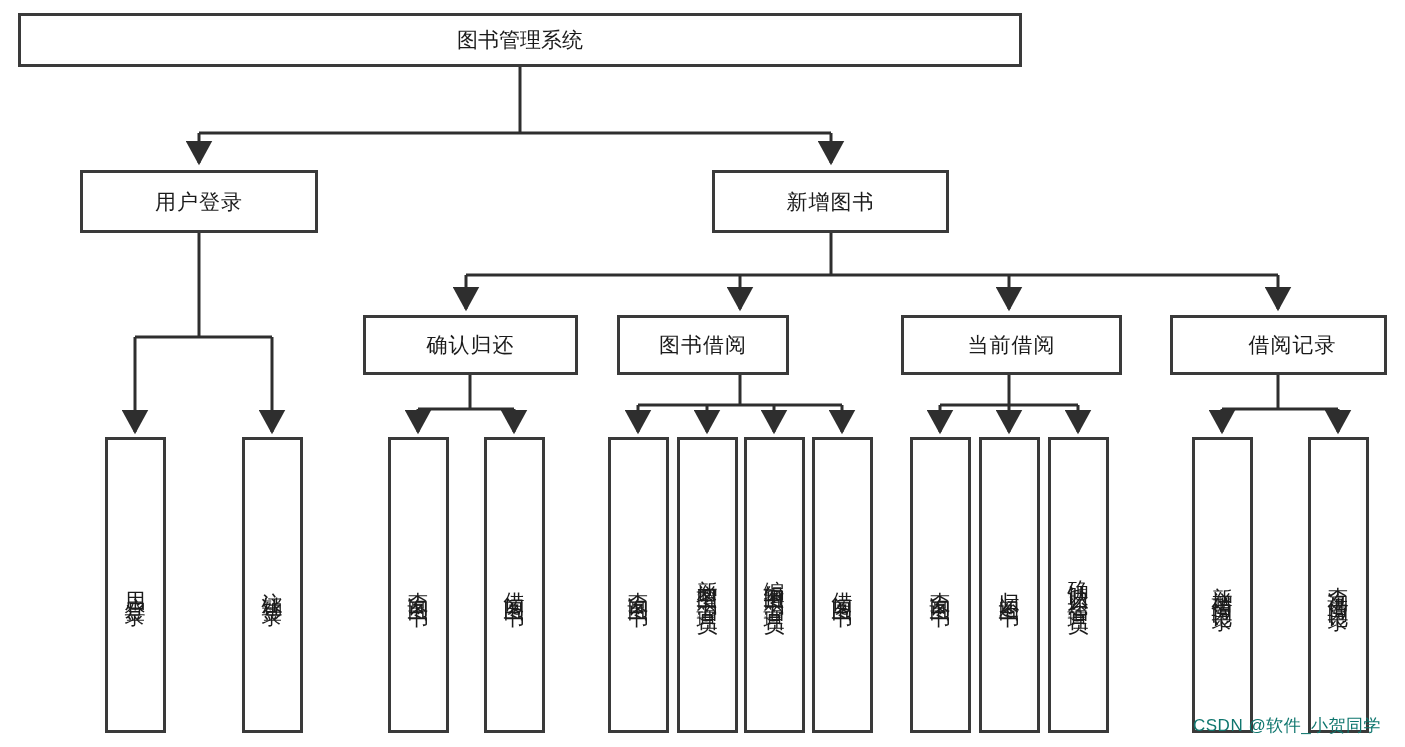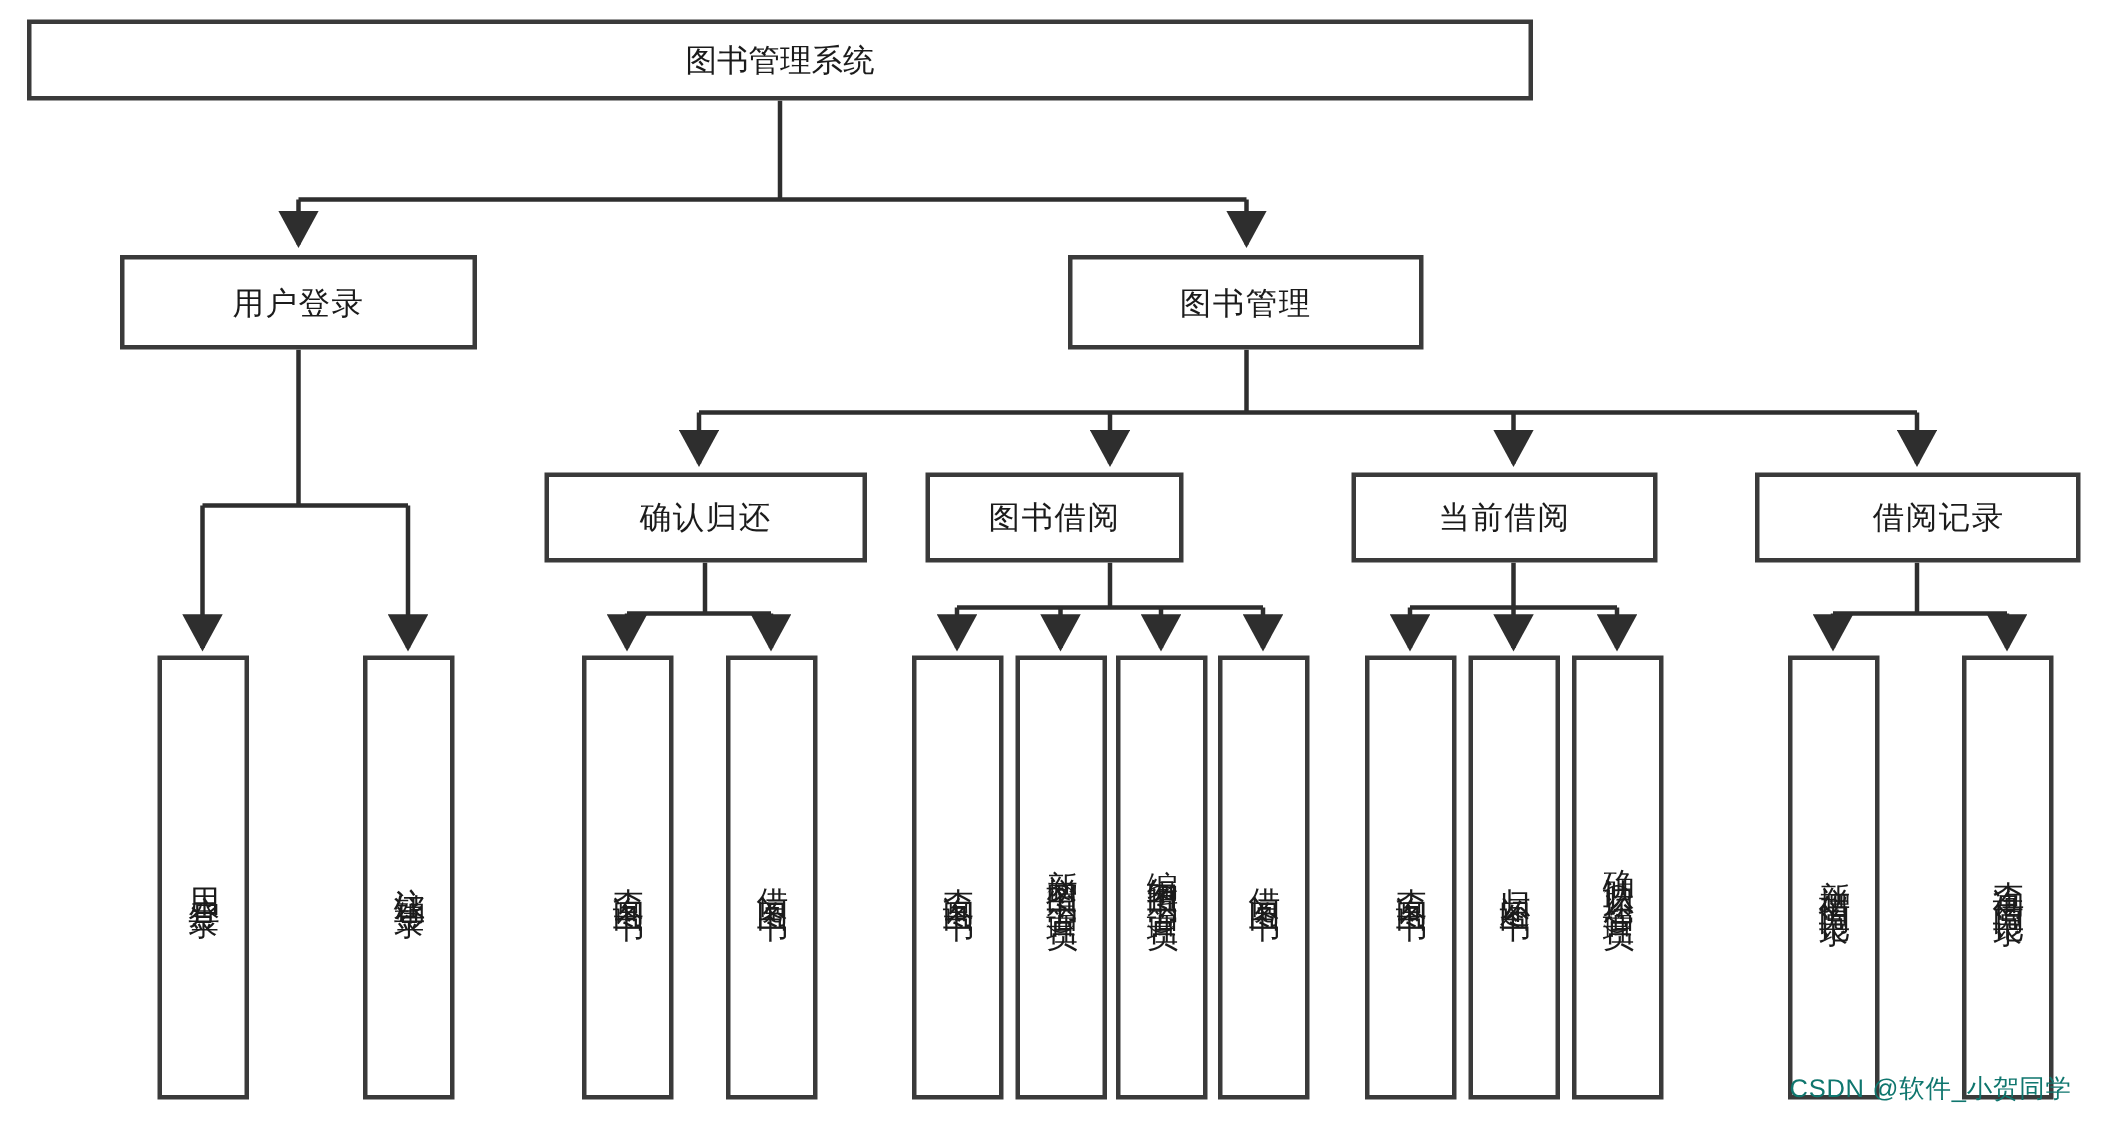--- a/index.html
+++ b/index.html
@@ -125,30 +125,30 @@
   </svg>
 
   <div class="node root" style="left:18px; top:13px; width:1004px; height:54px;">
     <span class="label">图书管理系统</span>
   </div>
 
   <div class="node h" style="left:80px; top:170px; width:238px; height:63px;">
     <span class="label">用户登录</span>
   </div>
   <div class="node h" style="left:712px; top:170px; width:237px; height:63px;">
-    <span class="label">图书管理</span>
+    <span class="label">新增图书</span>
   </div>
 
   <div class="node h" style="left:363px; top:315px; width:215px; height:60px;">
     <span class="label">确认归还</span>
   </div>
   <div class="node h" style="left:617px; top:315px; width:172px; height:60px;">
     <span class="label">图书借阅</span>
   </div>
-  <div class="node h" style="left:901px; top:315px; width:204px; height:60px;">
+  <div class="node h" style="left:901px; top:315px; width:221px; height:60px;">
     <span class="label">当前借阅</span>
   </div>
   <div class="node h" style="left:1170px; top:315px; width:217px; height:60px;padding-left:28px;">
     <span class="label">借阅记录</span>
   </div>
 
   <div class="node v" style="left:105px; top:437px; width:61px; height:296px;">
     <span class="vtext">用户登录</span>
   </div>
   <div class="node v" style="left:242px; top:437px; width:61px; height:296px;">

